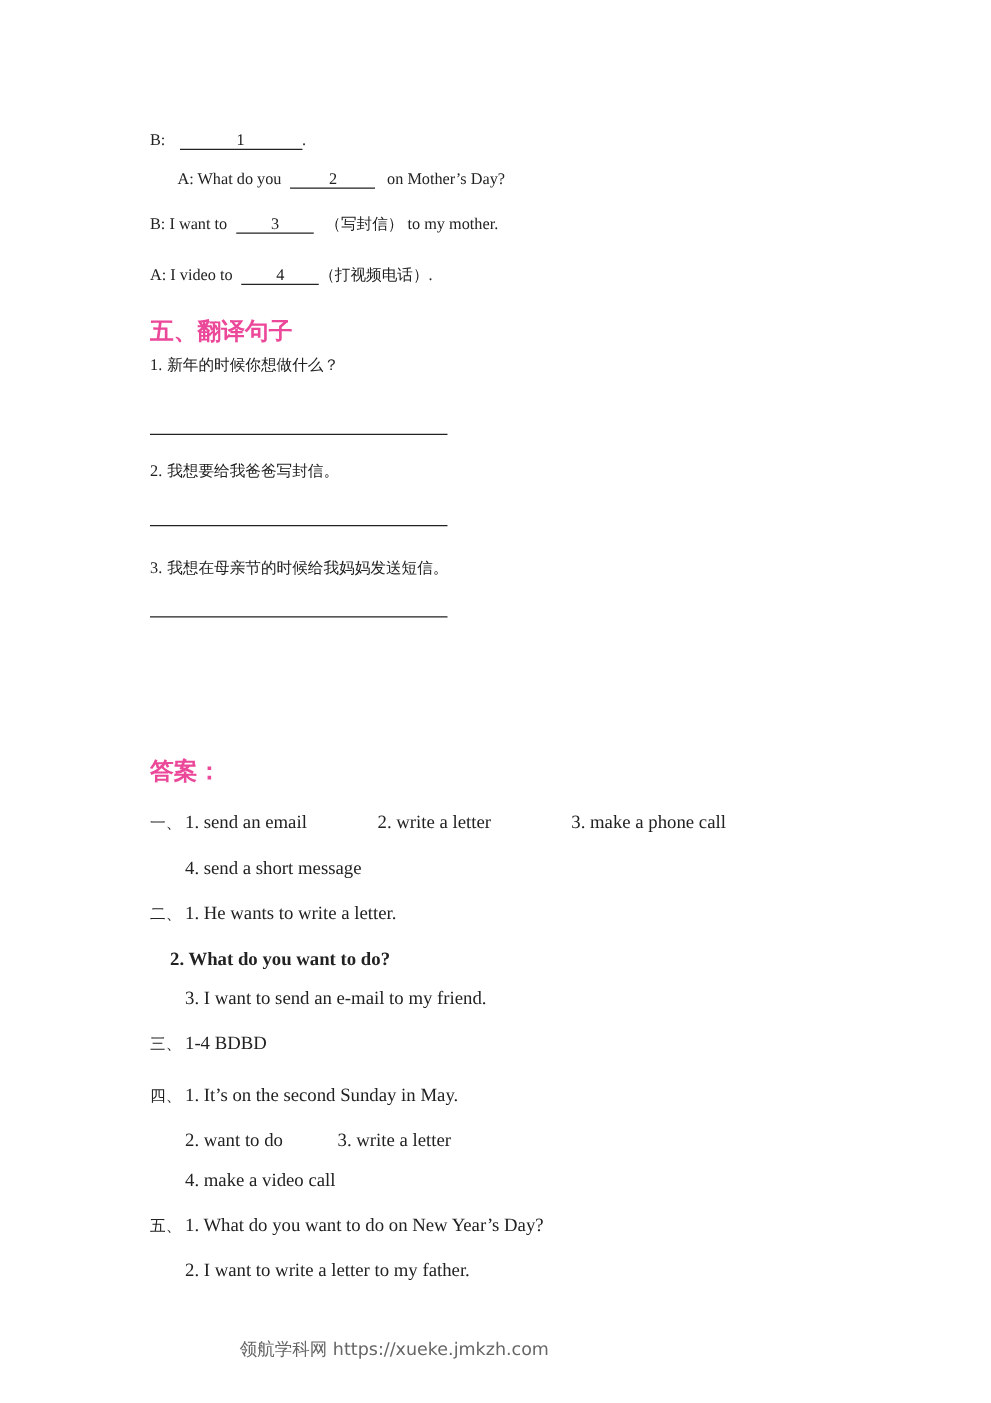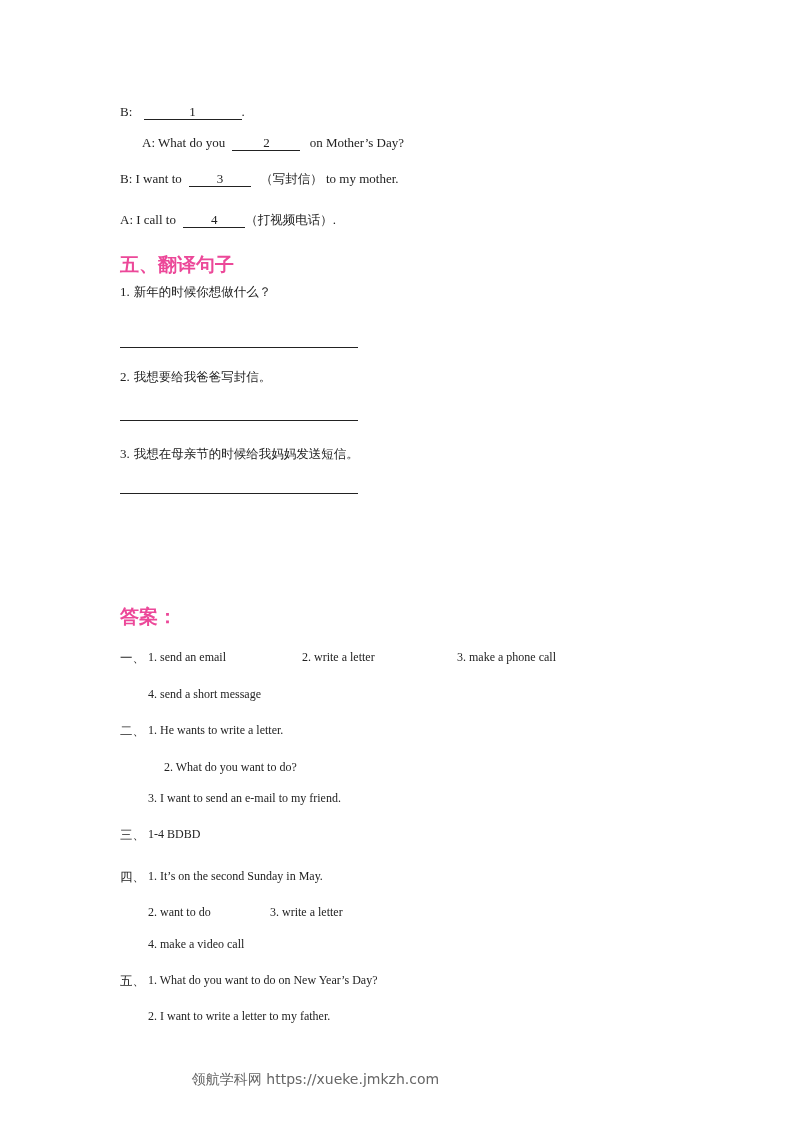--- a/index.html
+++ b/index.html
@@ -3,21 +3,21 @@
   <meta charset="utf-8">
   <style>
     html, body { margin: 0; padding: 0; background: #ffffff; }
     body { width: 793px; height: 1122px; position: relative; overflow: hidden;
            font-family: "Liberation Serif", "DejaVu Serif", serif; color: #222; }
     .line { position: absolute; left: 120px; font-size: 13px; white-space: nowrap; }
     .blank { display: inline-block; border-bottom: 1px solid #222; text-align: center; line-height: 14px; }
     .cn { font-family: "DejaVu Sans", sans-serif; font-size: 12.5px; }
     .heading { position: absolute; left: 120px; font-family: "DejaVu Sans", sans-serif; font-weight: bold; font-size: 19px; color: #ec4899; }
     .answer-line { position: absolute; left: 120px; width: 238px; border-bottom: 1px solid #222; height: 0; }
-    .ans { position: absolute; font-size: 12px; white-space: nowrap; }
+    .ans { position: absolute; font-size: 15px; white-space: nowrap; }
     .lbl { font-family: "DejaVu Sans", sans-serif; font-size: 12.5px; }
     .footer { position: absolute; top: 1071px; left: 0; width: 631px; text-align: center;
               font-family: "DejaVu Sans", sans-serif; font-size: 14px; color: #666; }
   </style>
 </head>
 <body>
 
 <div class="line" style="top:104px;">
   <span>B:</span>
   <span class="blank" style="width:98px; margin-left:8px;">1</span><span>.</span>
@@ -30,21 +30,21 @@
 </div>
 
 <div class="line" style="top:171px;">
   <span>B: I want to</span>
   <span class="blank" style="width:62px; margin-left:4px; margin-right:6px;">3</span>
   <span class="cn">（写封信）</span>
   <span>to my mother.</span>
 </div>
 
 <div class="line" style="top:212px;">
-  <span>A: I call to</span>
+  <span>A: I video to</span>
   <span class="blank" style="width:62px; margin-left:4px;">4</span><span class="cn">（打视频电话）</span><span>.</span>
 </div>
 
 <div class="heading" style="top:252px;">五、翻译句子</div>
 
 <div class="line cn" style="top:284px;">
   <span style="font-family:'Liberation Serif',serif; font-size:13px;">1.</span>
   <span>新年的时候你想做什么？</span>
 </div>
 <div class="answer-line" style="top:347px;"></div>
@@ -64,21 +64,21 @@
 <div class="heading" style="top:604px;">答案：</div>
 
 <div class="ans lbl" style="top:650px; left:120px;">一、</div>
 <div class="ans" style="top:650px; left:148px;">1. send an email</div>
 <div class="ans" style="top:650px; left:302px;">2. write a letter</div>
 <div class="ans" style="top:650px; left:457px;">3. make a phone call</div>
 <div class="ans" style="top:687px; left:148px;">4. send a short message</div>
 
 <div class="ans lbl" style="top:723px; left:120px;">二、</div>
 <div class="ans" style="top:723px; left:148px;">1. He wants to write a letter.</div>
-<div class="ans" style="top:760px; left:164px;">2. What do you want to do?</div>
+<div class="ans" style="top:760px; left:136px;font-weight:bold;">2. What do you want to do?</div>
 <div class="ans" style="top:791px; left:148px;">3. I want to send an e-mail to my friend.</div>
 
 <div class="ans lbl" style="top:827px; left:120px;">三、</div>
 <div class="ans" style="top:827px; left:148px;text-align:center;">1-4 BDBD</div>
 
 <div class="ans lbl" style="top:869px; left:120px;">四、</div>
 <div class="ans" style="top:869px; left:148px;">1. It’s on the second Sunday in May.</div>
 <div class="ans" style="top:905px; left:148px;">2. want to do</div>
 <div class="ans" style="top:905px; left:270px;">3. write a letter</div>
 <div class="ans" style="top:937px; left:148px;">4. make a video call</div>

